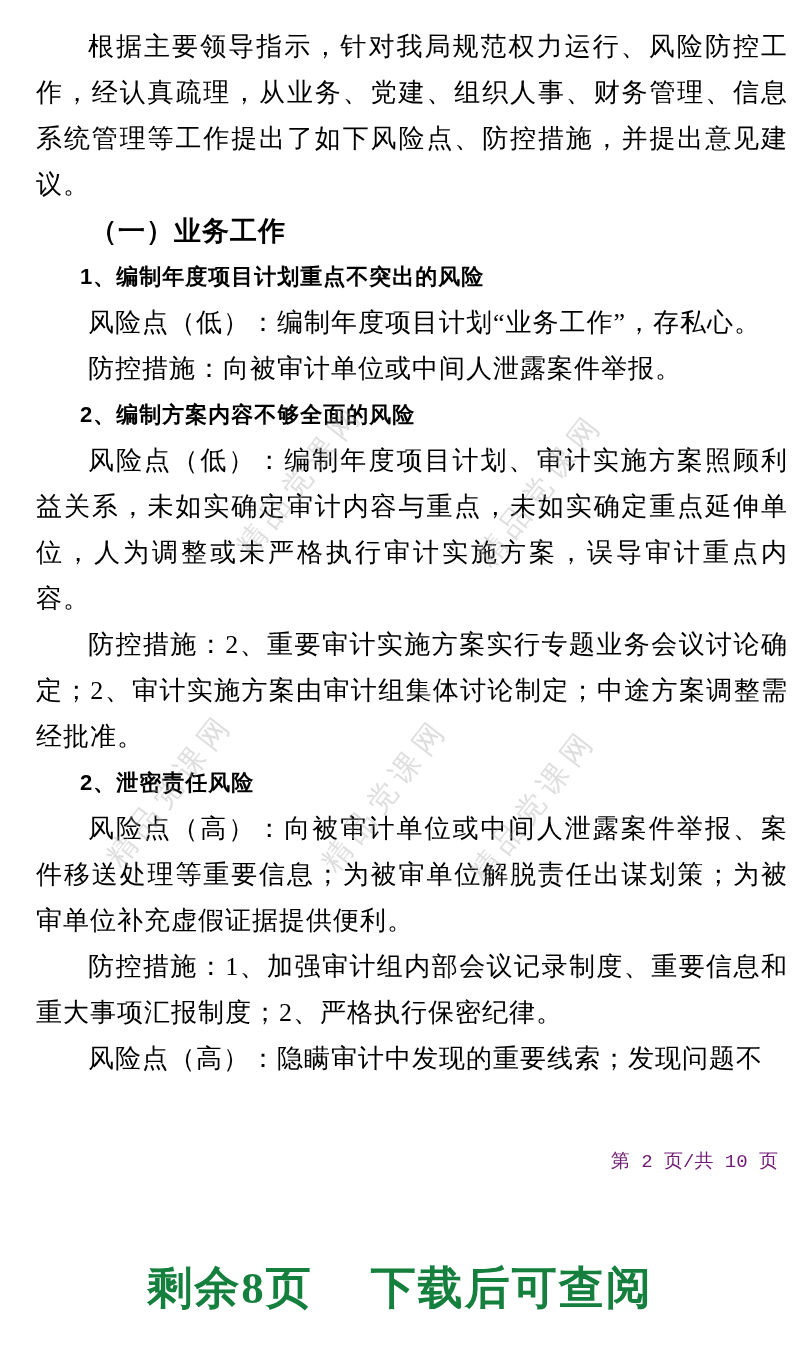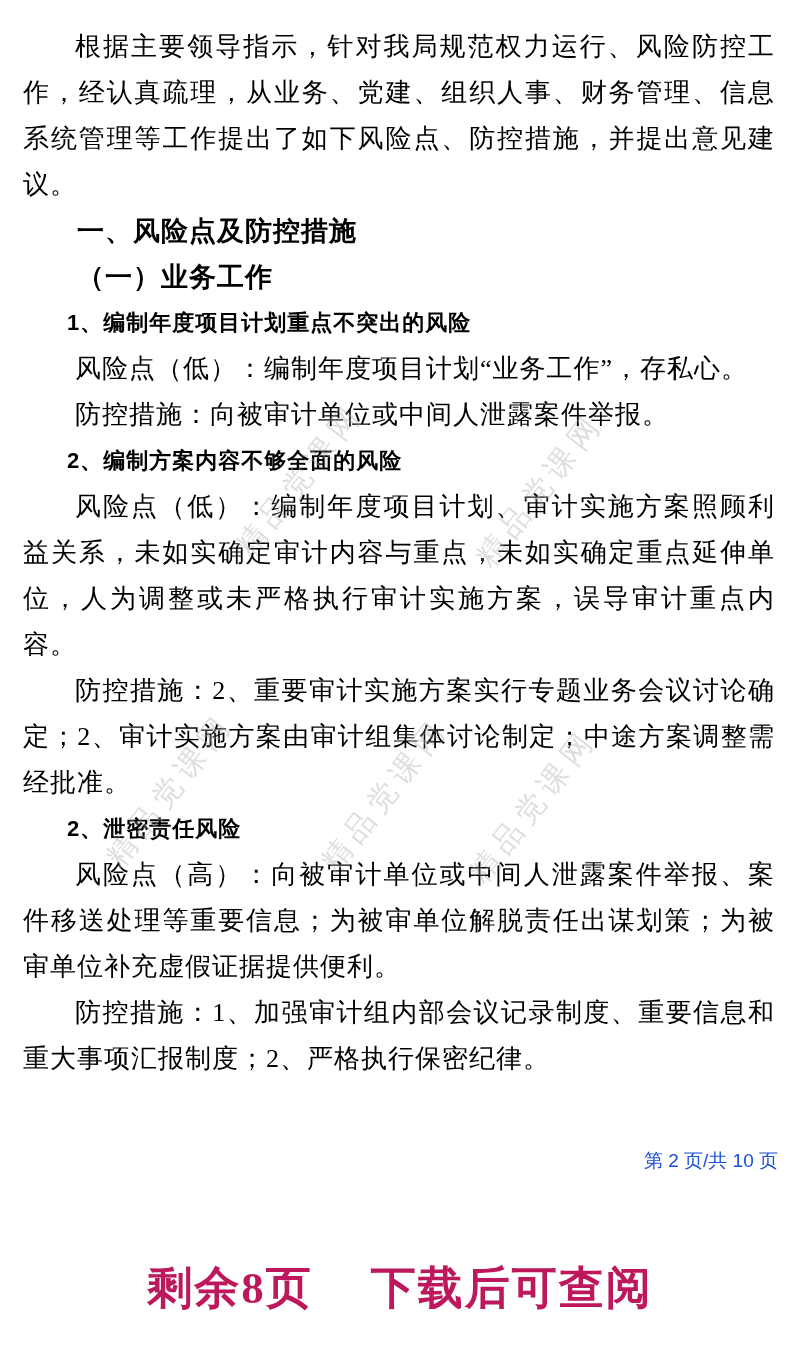--- a/index.html
+++ b/index.html
@@ -12,21 +12,21 @@
     width: 800px;
     height: 1370px;
     background: #ffffff;
     overflow: hidden;
     font-family: "Liberation Serif", serif;
     color: #000000;
   }
   .content {
     position: absolute;
     top: 24px;
-    left: 23px;
+    left: 36px;
     width: 752px;
     z-index: 2;
     text-align: justify;
   }
   .block {
     margin: 0;
     padding: 0;
     text-indent: 2em;
     line-height: 46px;
   }
@@ -66,35 +66,35 @@
     font-size: 30px;
     letter-spacing: 7px;
     color: rgba(168, 168, 168, 0.38);
     white-space: nowrap;
   }
   .footer {
     position: absolute;
     top: 1148px;
     right: 22px;
     z-index: 2;
-    font-family: Liberation Sans, sans-serif;
+    font-family: Liberation Mono, monospace;
     font-size: 19px;
-    color: #1d4ed8;
+    color: #701a75;
   }
   .banner {
     position: absolute;
     top: 1258px;
     left: 0;
     width: 100%;
     z-index: 2;
     text-align: center;
     font-family: "Liberation Serif", serif;
     font-weight: bold;
     font-size: 45px;
-    color: #be185d;
+    color: #15803d;
     letter-spacing: 2px;
   }
   .banner .gap {
     display: inline-block;
     width: 58px;
   }
 </style>
 </head>
 <body>
 
@@ -102,31 +102,31 @@
   <div class="watermark-layer" id="watermark-layer">
       <span class="watermark" style="left: 300px; top: 480px;">精品党课网</span>
       <span class="watermark" style="left: 540px; top: 490px;">精品党课网</span>
       <span class="watermark" style="left: 170px; top: 790px;">精品党课网</span>
       <span class="watermark" style="left: 385px; top: 795px;">精品党课网</span>
       <span class="watermark" style="left: 533px; top: 806px;">精品党课网</span>
     </div>
 
   <div class="content" id="doc-content">
       <p class="block body-block">根据主要领导指示，针对我局规范权力运行、风险防控工作，经认真疏理，从业务、党建、组织人事、财务管理、信息系统管理等工作提出了如下风险点、防控措施，并提出意见建议。</p>
-      <p class="block heading1">一、风险点及防控措施</p>
       <p class="block heading2">（一）业务工作</p>
       <p class="block heading3">1、编制年度项目计划重点不突出的风险</p>
       <p class="block body-block">风险点（低）：编制年度项目计划“业务工作”，存私心。</p>
       <p class="block body-block">防控措施：向被审计单位或中间人泄露案件举报。</p>
       <p class="block heading3">2、编制方案内容不够全面的风险</p>
       <p class="block body-block">风险点（低）：编制年度项目计划、审计实施方案照顾利益关系，未如实确定审计内容与重点，未如实确定重点延伸单位，人为调整或未严格执行审计实施方案，误导审计重点内容。</p>
       <p class="block body-block">防控措施：2、重要审计实施方案实行专题业务会议讨论确定；2、审计实施方案由审计组集体讨论制定；中途方案调整需经批准。</p>
       <p class="block heading3">2、泄密责任风险</p>
       <p class="block body-block">风险点（高）：向被审计单位或中间人泄露案件举报、案件移送处理等重要信息；为被审单位解脱责任出谋划策；为被审单位补充虚假证据提供便利。</p>
       <p class="block body-block">防控措施：1、加强审计组内部会议记录制度、重要信息和重大事项汇报制度；2、严格执行保密纪律。</p>
+      <p class="block body-block">风险点（高）：隐瞒审计中发现的重要线索；发现问题不</p>
     </div>
 
   <div class="footer">
     <span>第 2 页/共 10 页</span>
   </div>
 
   <div class="banner">
     <span>剩余8页</span><span class="gap"></span><span>下载后可查阅</span>
   </div>
 </div>

